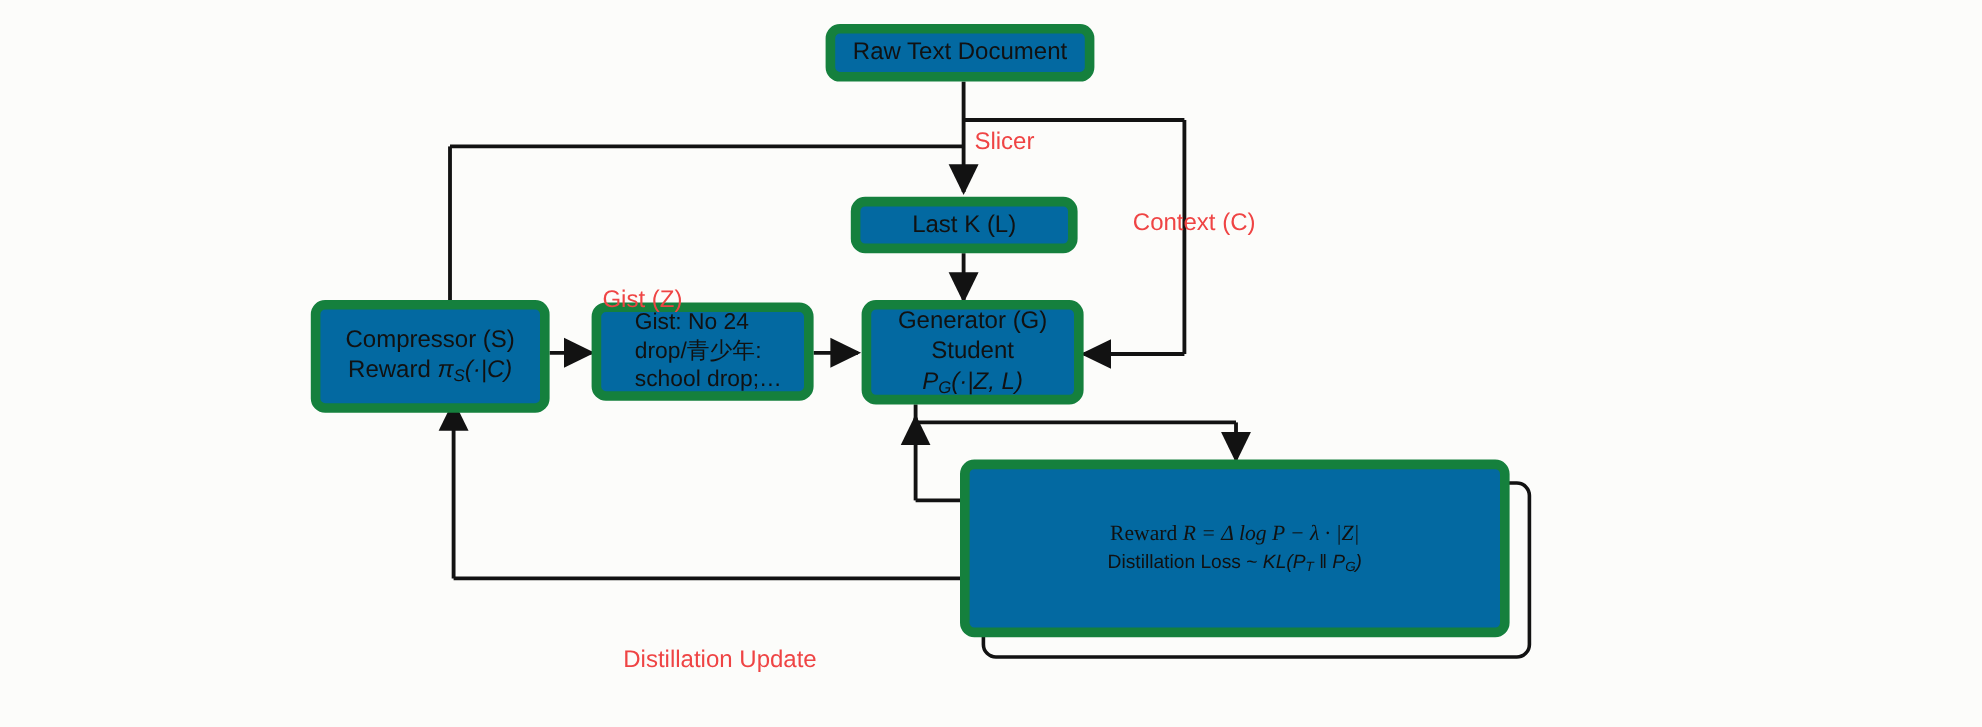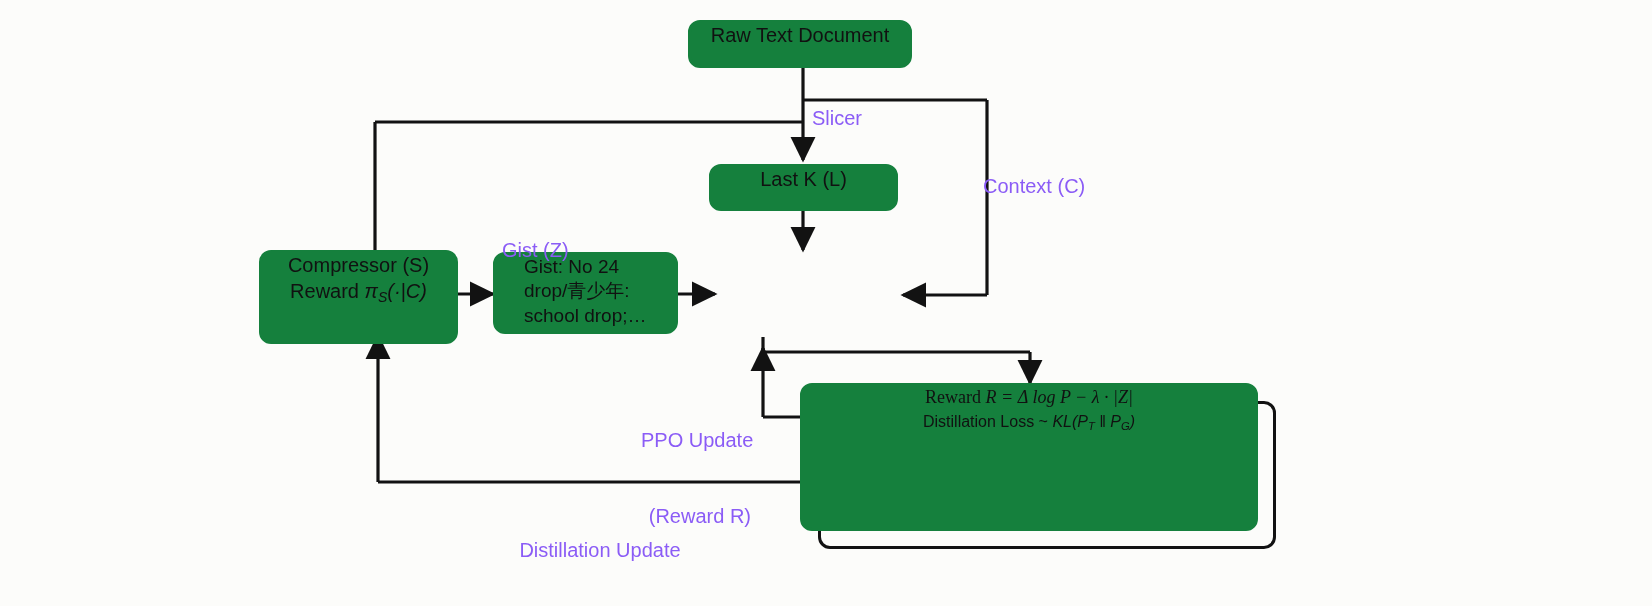--- a/index.html
+++ b/index.html
@@ -17,40 +17,41 @@
   }
   svg.layer {
     position: absolute;
     top: 0; left: 0;
     width: 1652px;
     height: 606px;
   }
   .node {
     position: absolute;
     box-sizing: border-box;
-    border: 3px solid #15803d;
+    border: 8px solid #15803d;
     border-radius: 12px;
-    background: #15803d;
+    background: #0369a1;
     display: flex;
     flex-direction: column;
     align-items: center;
+    justify-content: center;
     color: #111111;
     z-index: 3;
   }
   .node .line {
     white-space: nowrap;
     line-height: 1.28;
   }
   .node.left-align {
     align-items: flex-start;
     padding-left: 28px;
   }
   .free-label {
     position: absolute;
-    color: #8b5cf6;
+    color: #ef4444;
     white-space: pre;
     line-height: 1.26;
     z-index: 4;
   }
   .mi { font-style: italic; }
   .sub {
     font-size: 0.70em;
     vertical-align: -0.28em;
     font-style: italic;
   }
@@ -115,37 +116,38 @@
     <span class="line">Compressor (S)</span>
     <span class="line"><span>Reward </span><span class="mi">π</span><span class="sub">S</span><span class="mi">(·|C)</span></span>
   </div>
 
   <div class="node left-align" style="left:493px; top:252px; width:185px; height:82px; font-size:19px;">
     <span class="line">Gist: No 24</span>
     <span class="line">drop/青少年:</span>
     <span class="line">school drop;…</span>
   </div>
 
+  <div class="node" style="left:718px; top:250px; width:185px; height:87px; font-size:20px;">
+    <span class="line">Generator (G)</span>
+    <span class="line">Student</span>
+    <span class="line"><span class="mi">P</span><span class="sub">G</span><span class="mi">(·|Z, L)</span></span>
+  </div>
 
   <div class="stack-shadow" style="left:818px; top:401px; width:458px; height:148px;"></div>
 
   <div class="node" style="left:800px; top:383px; width:458px; height:148px;">
     <span class="line" style="font-size:18px; margin-bottom:3px;font-family:Liberation Serif, serif;"><span>Reward </span><span class="mi">R = Δ log P − λ · |Z|</span></span>
     <span class="line" style="font-size:16px;"><span>Distillation Loss ~ </span><span class="mi">KL(P</span><span class="sub">T</span><span class="mi"> ‖ P</span><span class="sub">G</span><span class="mi">)</span></span>
   </div>
 
   <div class="free-label" style="left:812px; top:106px; font-size:20px;">Slicer</div>
 
-  <div class="free-label" style="left:983px; top:174px; font-size:20px;">Context (C)</div>
+  <div class="free-label" style="left:944px; top:174px; font-size:20px;">Context (C)</div>
 
   <div class="free-label" style="left:502px; top:238px; font-size:20px;">Gist (Z)</div>
 
-  <div class="free-label" style="left:641px; top:378px; font-size:20px; text-align:right; width:110px;">
-    <div>PPO Update</div>
-    <div>(Reward R)</div>
-  </div>
 
   <div class="free-label" style="left:515px; top:488px; font-size:20px; text-align:center; width:170px;">
     <div>Distillation Update</div>
     
   </div>
 
 </div>
 
 </body></html>

